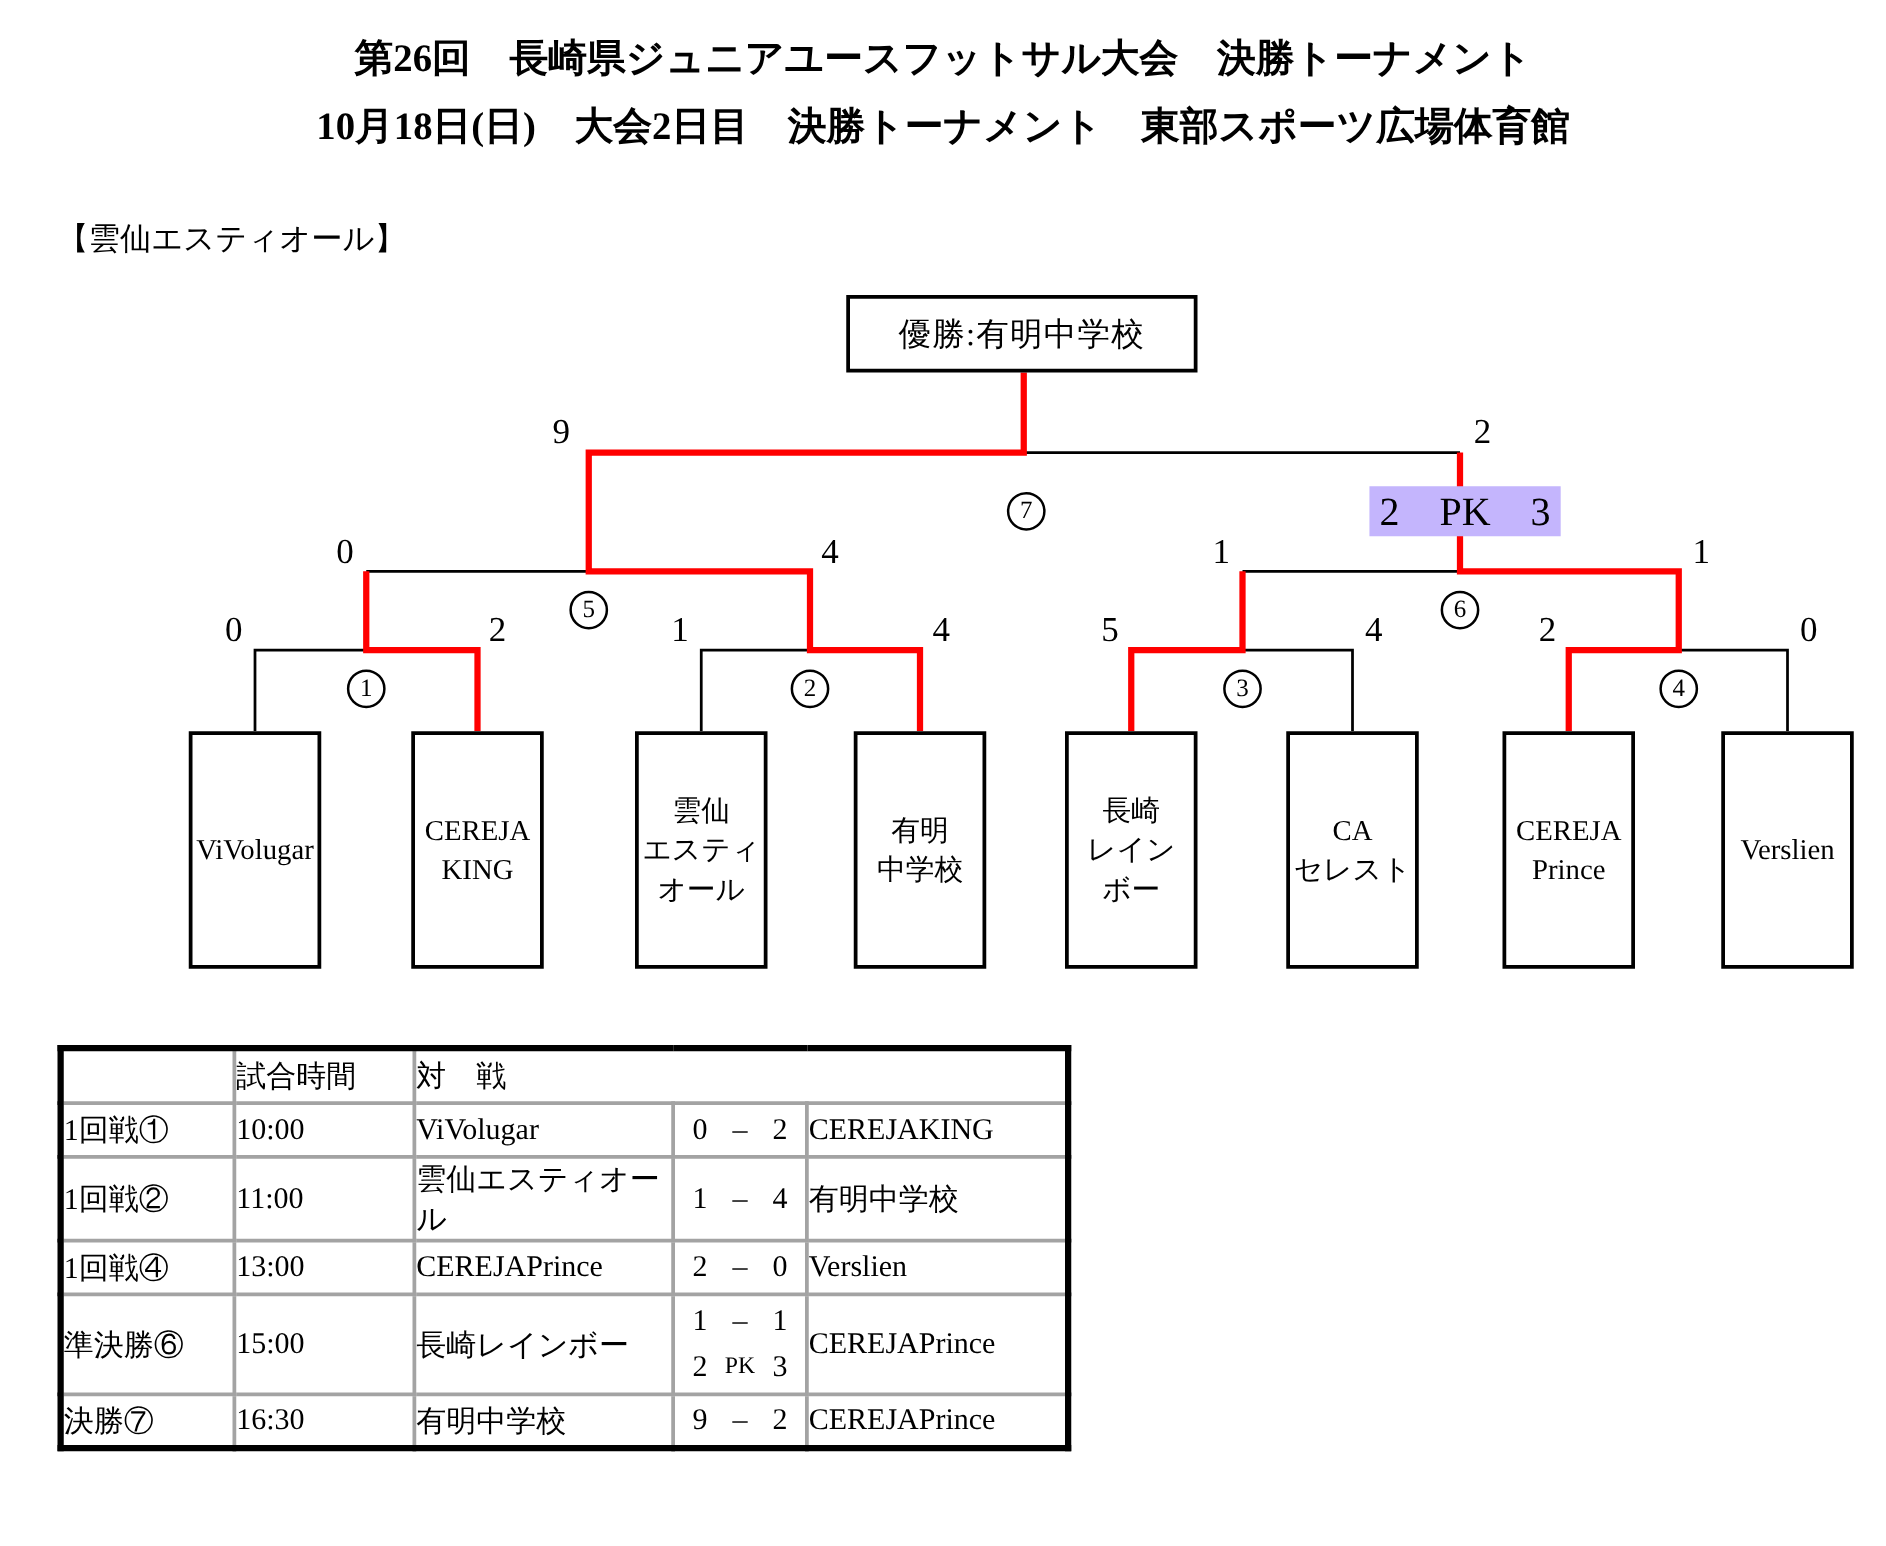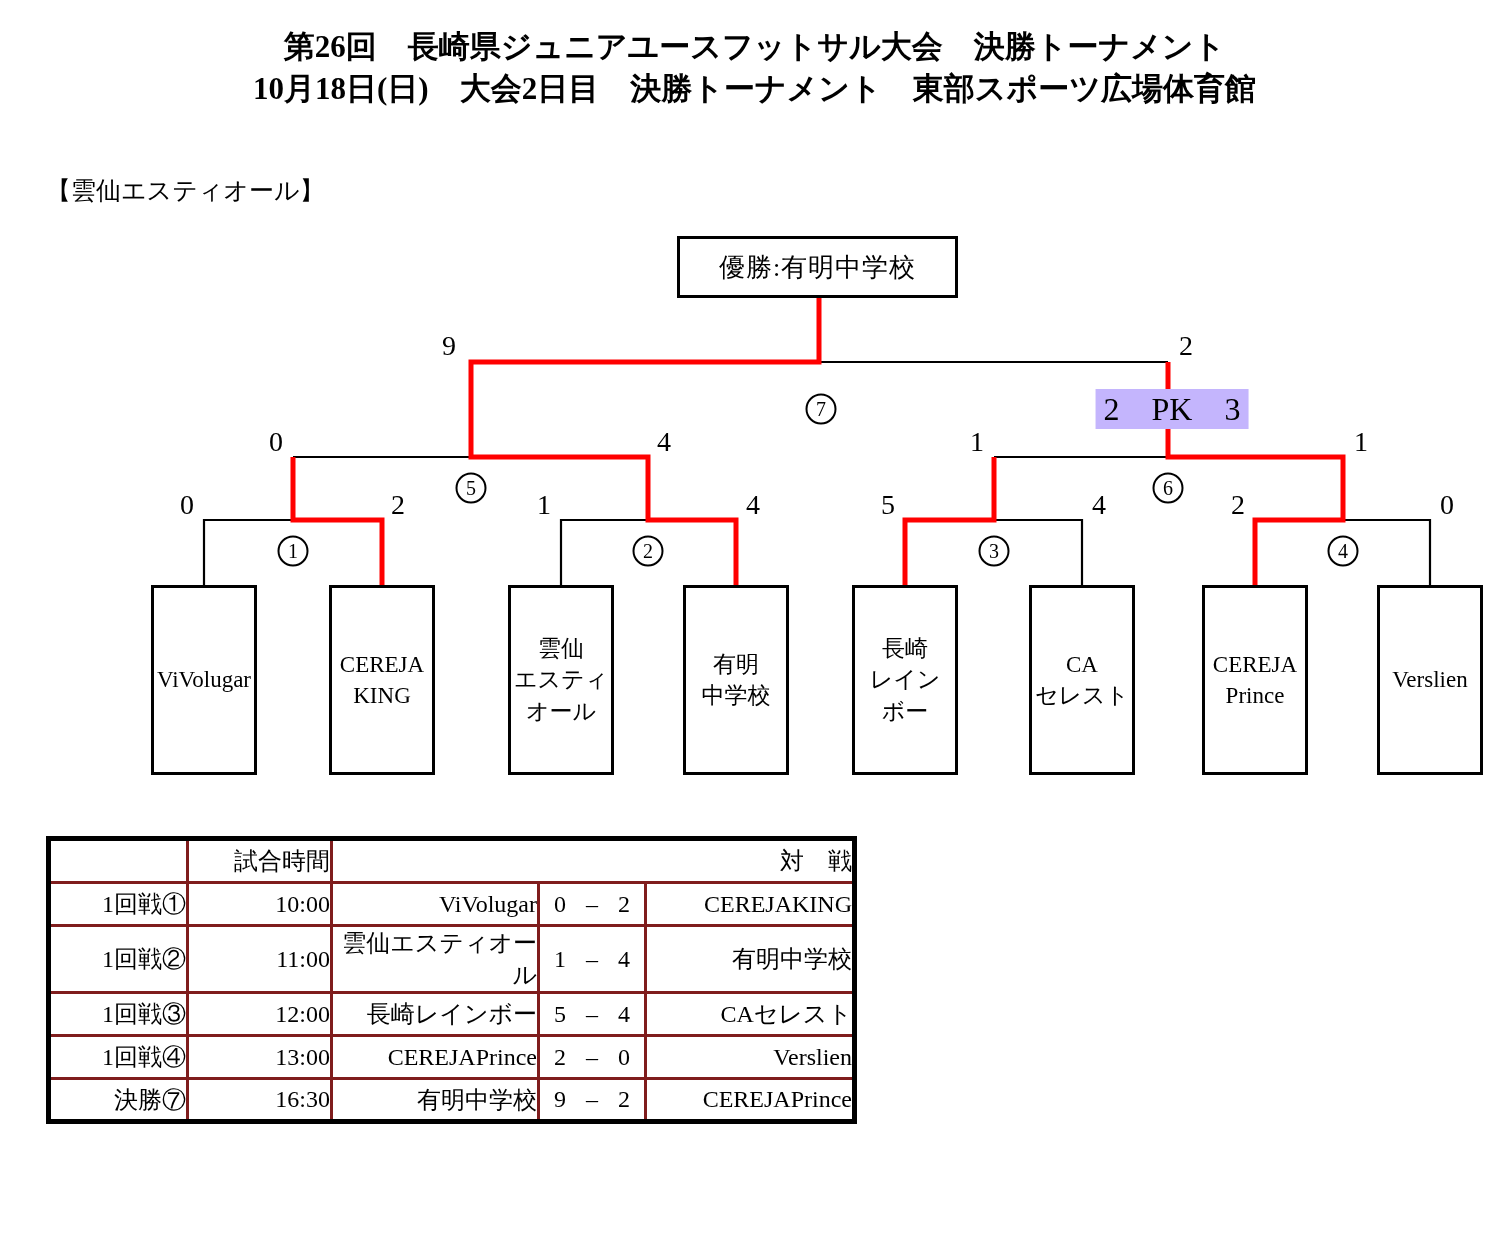--- a/index.html
+++ b/index.html
@@ -46,34 +46,34 @@
     font-size:20px; transform:translate(-50%,-50%);
   }
 
   
   table.results {
     position:absolute; left:46px; top:836px;
     border-collapse:collapse; table-layout:fixed; font-size:24px;
     border:5px solid #000; background:#fff;
   }
   table.results td {
-    border:3px solid #7f1d1d; text-align:right; vertical-align:middle;
+    border:3px solid #a3a3a3; text-align:left; vertical-align:middle;
     padding:0; overflow:hidden;
   }
   .score-flex { display:flex; justify-content:space-between; align-items:center; padding:0 14px; line-height:1.1; }
   .score-stack { display:flex; flex-direction:column; justify-content:center; gap:10px; height:100%; padding:6px 0; box-sizing:border-box; }
   .pk-small { font-size:19px; }
 </style>
 </head>
 <body>
 
 <div id="page">
 
   <div class="abs title-line" style="top:26px">第26回　長崎県ジュニアユースフットサル大会　決勝トーナメント</div>
-  <div class="abs title-line" style="top:68px">10月18日(日)　大会2日目　決勝トーナメント　東部スポーツ広場体育館</div>
+  <div class="abs title-line" style="top:80px">10月18日(日)　大会2日目　決勝トーナメント　東部スポーツ広場体育館</div>
   <div class="abs section-label">【雲仙エスティオール】</div>
 
   <svg class="abs bracket" width="1509" height="1237" viewBox="0 0 1509 1237">
 
     <polyline points="204,585 204,520 293,520" stroke="#000000"></polyline>
     <polyline points="561,585 561,520 648,520" stroke="#000000"></polyline>
     <polyline points="1082,585 1082,520 994,520" stroke="#000000"></polyline>
     <polyline points="1430,585 1430,520 1343,520" stroke="#000000"></polyline>
     <polyline points="293,457 471,457" stroke="#000000"></polyline>
     <polyline points="994,457 1168,457" stroke="#000000"></polyline>
@@ -165,45 +165,52 @@
       <td>
         <div class="score-flex">
           <span>1</span>
           <span>–</span>
           <span>4</span>
         </div>
       </td>
       <td>有明中学校</td>
     </tr>
     <tr style="height:43px">
-      <td>1回戦③</td>
-      <td>12:00</td>
-      <td>長崎レインボー</td>
-      <td>
-        <div class="score-flex">
-          <span>5</span>
-          <span>–</span>
-          <span>4</span>
-        </div>
-      </td>
-      <td>CAセレスト</td>
-    </tr>
-    <tr style="height:43px">
       <td>1回戦④</td>
       <td>13:00</td>
       <td>CEREJAPrince</td>
       <td>
         <div class="score-flex">
           <span>2</span>
           <span>–</span>
           <span>0</span>
         </div>
       </td>
       <td>Verslien</td>
     </tr>
+    <tr style="height:80px">
+      <td>準決勝⑥</td>
+      <td>15:00</td>
+      <td>長崎レインボー</td>
+      <td>
+        <div class="score-stack">
+          <div class="score-flex">
+            <span>1</span>
+            <span>–</span>
+            <span>1</span>
+          </div>
+          <div class="score-flex">
+            <span>2</span>
+            <span class="pk-small">PK</span>
+            <span>3</span>
+          </div>
+        </div>
+      </td>
+      <td>CEREJAPrince</td>
+    </tr>
     <tr style="height:43px">
       <td>決勝⑦</td>
       <td>16:30</td>
       <td>有明中学校</td>
       <td>
         <div class="score-flex">
           <span>9</span>
           <span>–</span>
           <span>2</span>
         </div>

